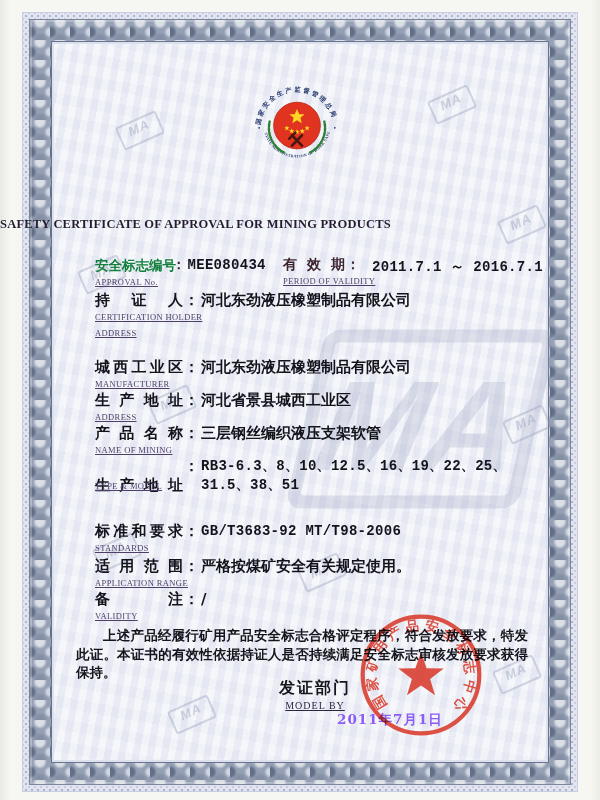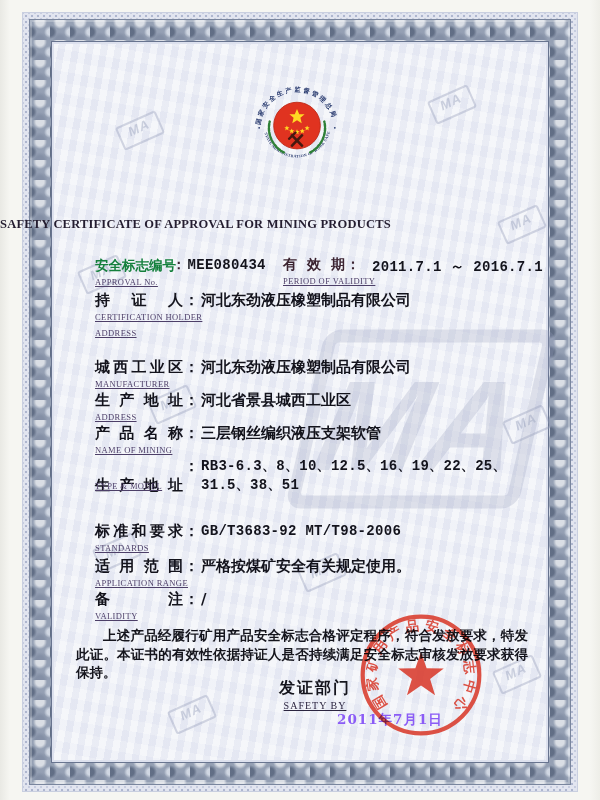--- a/index.html
+++ b/index.html
@@ -209,21 +209,21 @@
     </div>
     <div class="frow" style="top:590px;">
       <div class="cn"><span class="flabel">备注</span><span class="colon">：</span><span class="fvalue">/</span></div>
       <div class="en">VALIDITY</div>
     </div>
 
     <div class="declaration">上述产品经履行矿用产品安全标志合格评定程序，符合发放要求，特发此证。本证书的有效性依据持证人是否持续满足安全标志审核发放要求获得保持。</div>
 
     <div class="issued">
       <div class="cn">发证部门</div>
-      <div class="en">SAFETY BY</div>
+      <div class="en">MODEL BY</div>
     </div>
     <div class="issue-date">2011年7月1日</div>
 
     <svg class="stamp" width="130" height="130" viewBox="0 0 136 136">
       <defs>
         <path id="stampArc" d="M 34.8 101.2 A 47 47 0 1 1 101.2 101.2"></path>
       </defs>
       <circle cx="68" cy="68" r="61" fill="none" stroke="currentColor" stroke-width="4.4"></circle>
       <path d="M68,44 L73.9,60.9 L91.8,61.3 L77.5,72.1 L82.7,89.2 L68,79 L53.3,89.2 L58.5,72.1 L44.2,61.3 L62.1,60.9 Z" fill="currentColor"></path>
       <text class="stamp-arc"><textPath href="#stampArc" startOffset="1%">国家矿用产品安全标志中心</textPath></text>

